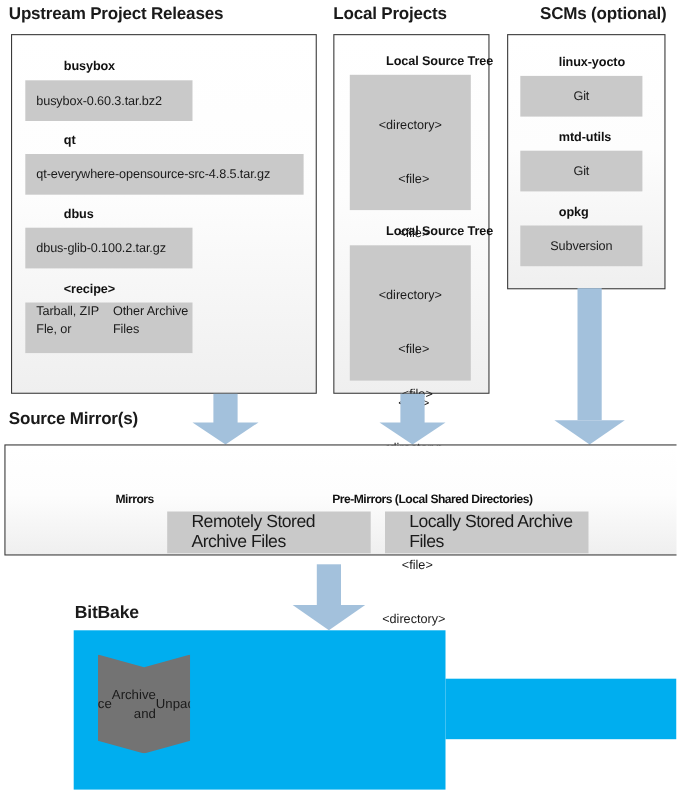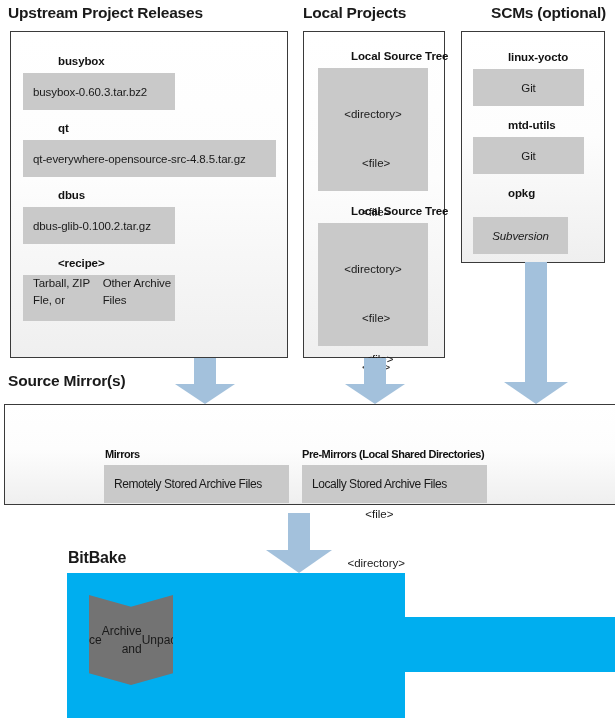--- a/index.html
+++ b/index.html
@@ -78,26 +78,27 @@
   .mirror-label {
     font-size: 11px;
     font-weight: bold;
     color: #111111;
     letter-spacing: -0.45px;
     white-space: nowrap;
   }
   .mirror-box {
     box-sizing: border-box;
     background: #c9c9c9;
-    font-size: 12px;
+    font-size: 16px;
     color: #1a1a1a;
     display: flex;
     align-items: center;
-    padding-left: 10px;
+    padding-left: 22px;
     letter-spacing: -0.45px;
+    margin-left: 48px;
   }
 
   
   .arrow-down { position: absolute; }
   .arrow-down .shaft {
     position: absolute;
     left: 50%;
     transform: translateX(-50%);
     top: 0;
     background: #a3c1dc;
@@ -197,21 +198,21 @@
 
 <div class="abs panel" style="left:461px; top:31px; width:144px; height:232px;">
 
   <div class="abs group-label" style="left:14px; top:19px;">linux-yocto</div>
   <div class="abs gray-box center" style="left:11px; top:37px; width:111px; height:37px;">Git</div>
 
   <div class="abs group-label" style="left:14px; top:87px;">mtd-utils</div>
   <div class="abs gray-box center" style="left:11px; top:105px; width:111px; height:37px;">Git</div>
 
   <div class="abs group-label" style="left:14px; top:155px;">opkg</div>
-  <div class="abs gray-box center" style="left:11px; top:185px; width:95px; height:37px;font-style:italic;">Subversion</div>
+  <div class="abs gray-box center" style="left:11px; top:173px; width:111px; height:37px;">Subversion</div>
 </div>
 
 <div class="arrow-down" style="left:175px; top:358px; width:60px; height:46px;">
   <div class="shaft" style="width:22px; height:27px;"></div>
   <div class="head" style="border-left-width:30px; border-right-width:30px; border-top-width:20px;"></div>
 </div>
 
 <div class="arrow-down" style="left:345px; top:358px; width:60px; height:46px;">
   <div class="shaft" style="width:22px; height:27px;"></div>
   <div class="head" style="border-left-width:30px; border-right-width:30px; border-top-width:20px;"></div>

